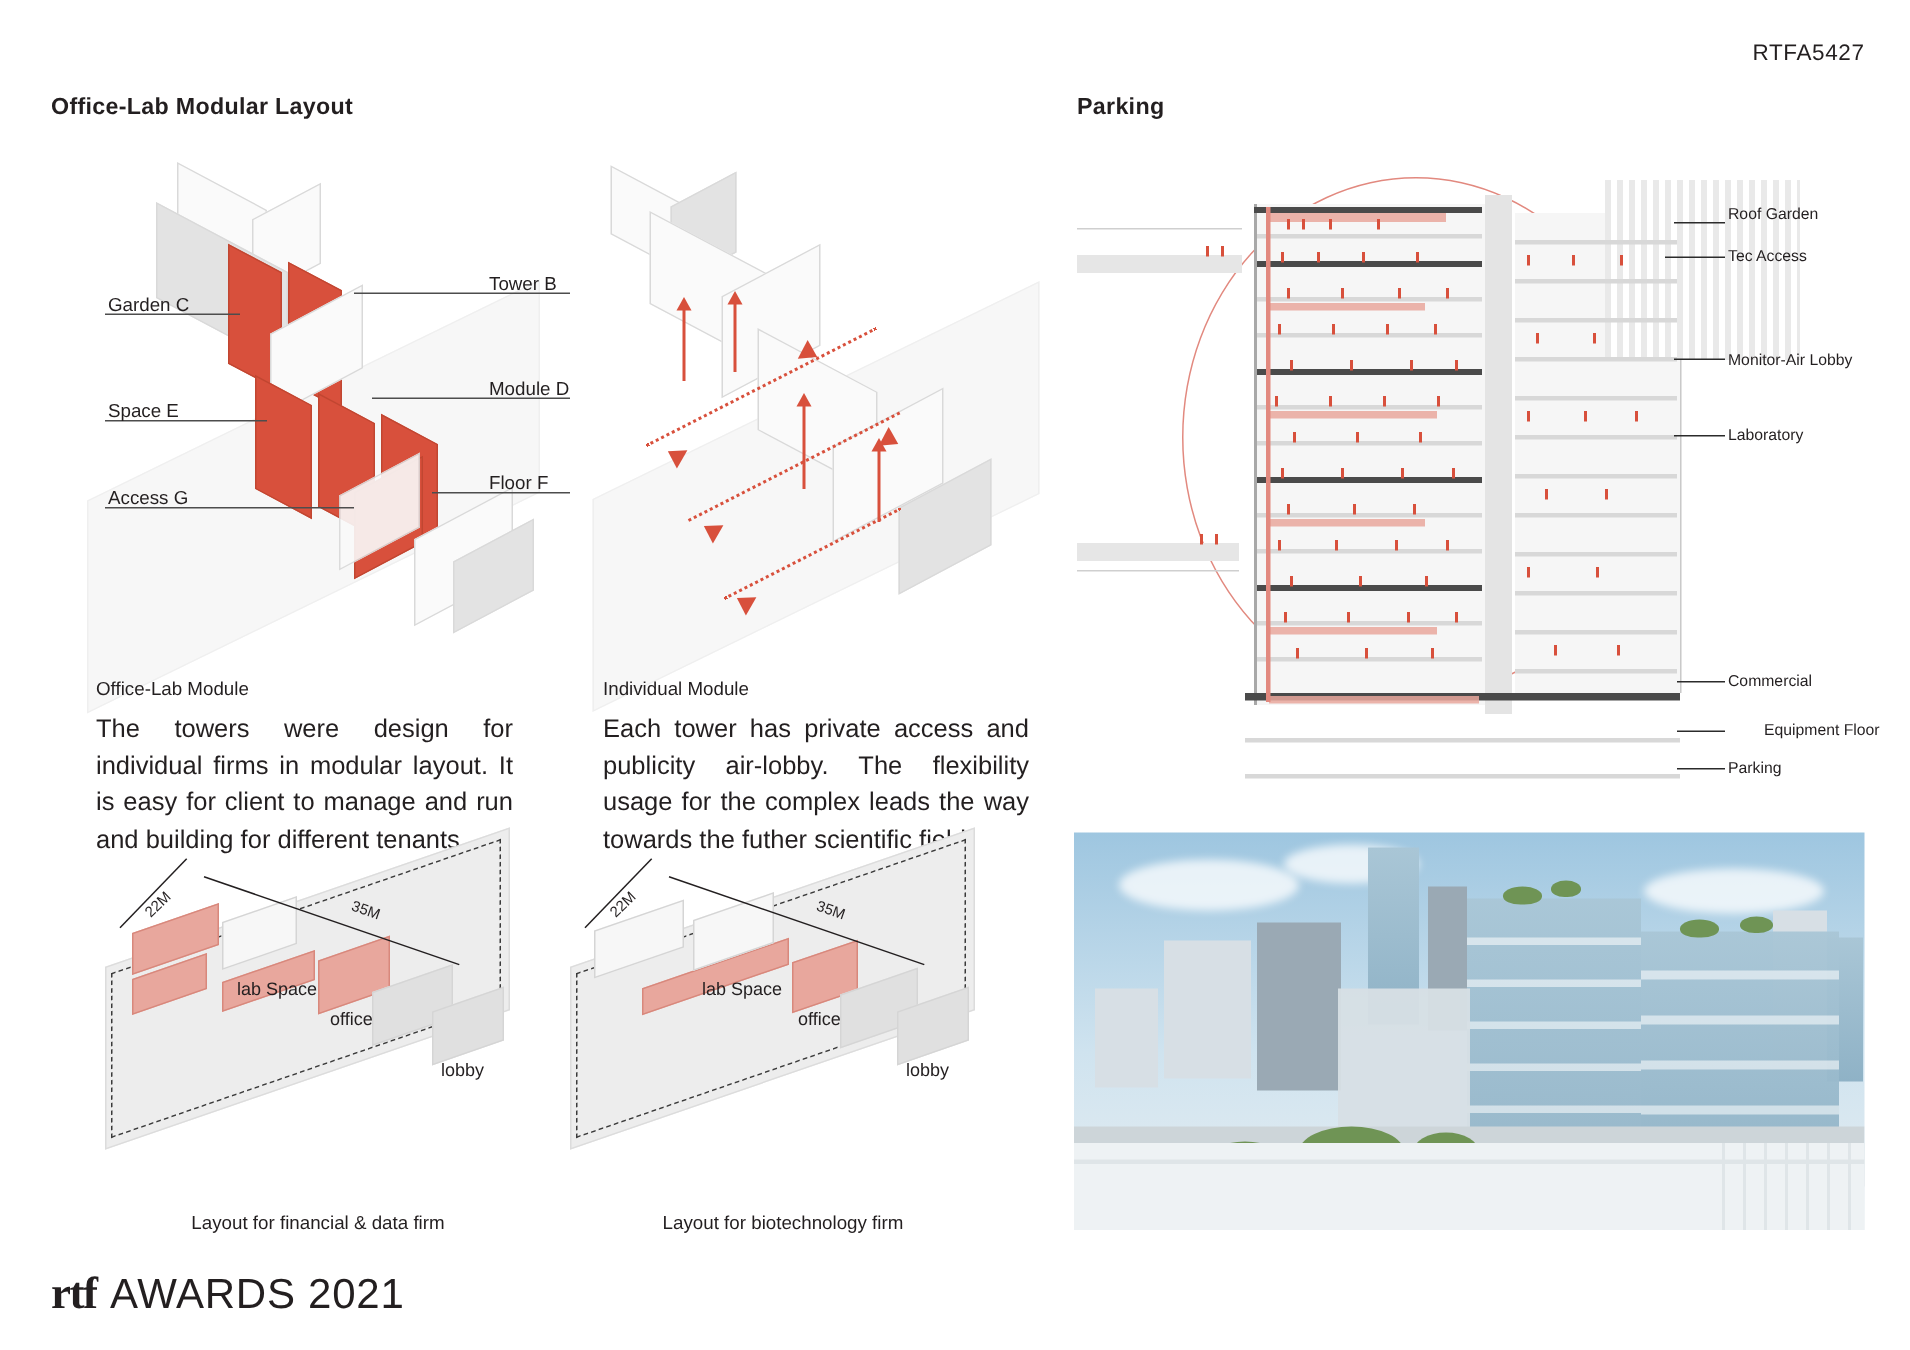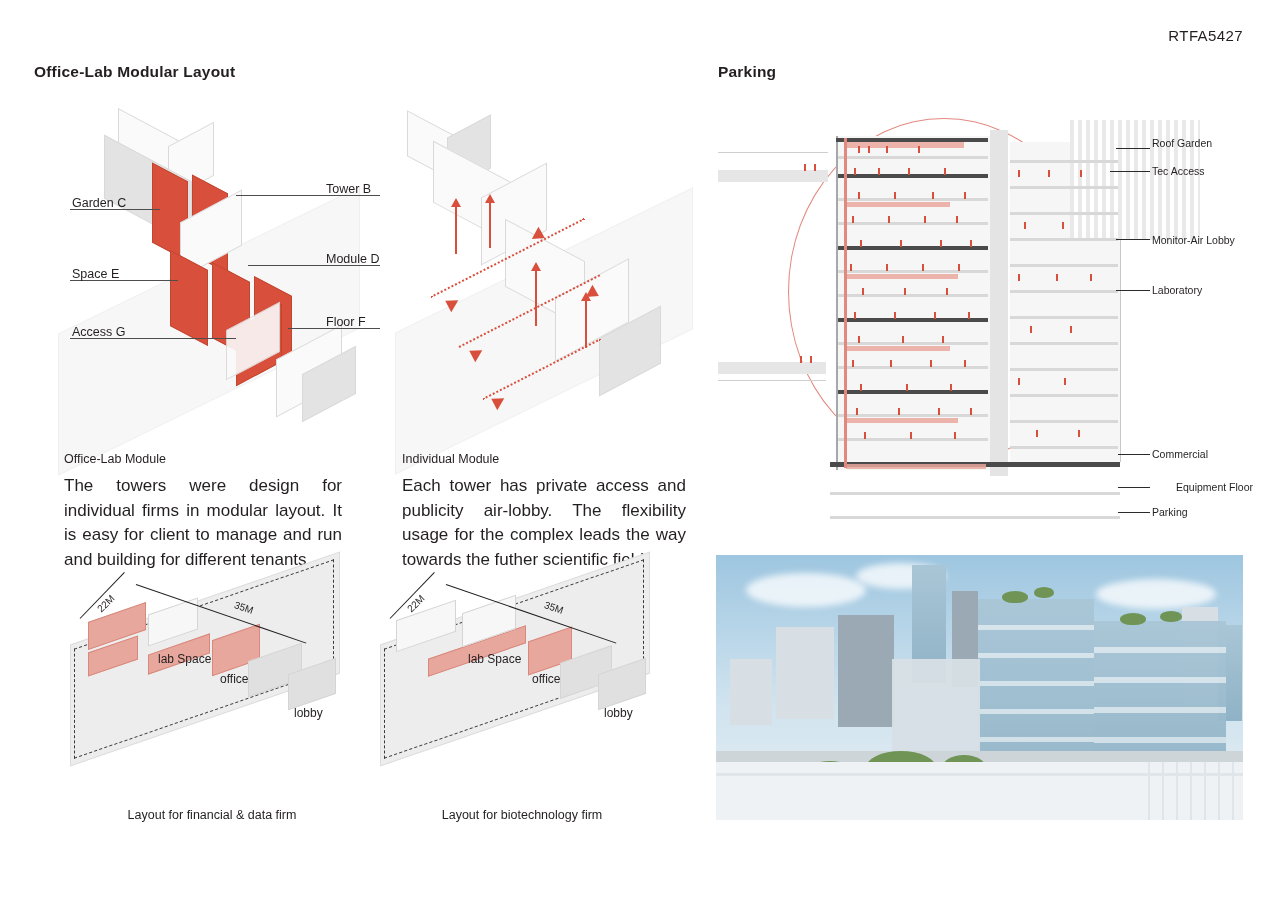--- a/index.html
+++ b/index.html
@@ -442,14 +442,18 @@
       <div class="dim" style="left:84px;top:24px;width:180px;transform:rotate(19deg);transform-origin:left center;"></div>
       <div class="dimtxt" style="left:182px;top:42px;transform:rotate(19deg);">35M</div>
 
       <div class="plantag" style="left:106px;top:92px;">lab Space</div>
       <div class="plantag" style="left:170px;top:112px;">office</div>
       <div class="plantag" style="left:242px;top:146px;">lobby</div>
     </div>
   </div>
   <div class="cap-center" style="position:absolute;left:362px;top:808px;width:320px;">Layout for biotechnology firm</div>
 
+  <div class="rtf">
+    <span class="rtf-mark">rtf</span>
+    <span class="rtf-text">AWARDS 2021</span>
+  </div>
 
 </div>
 
 </body></html>

